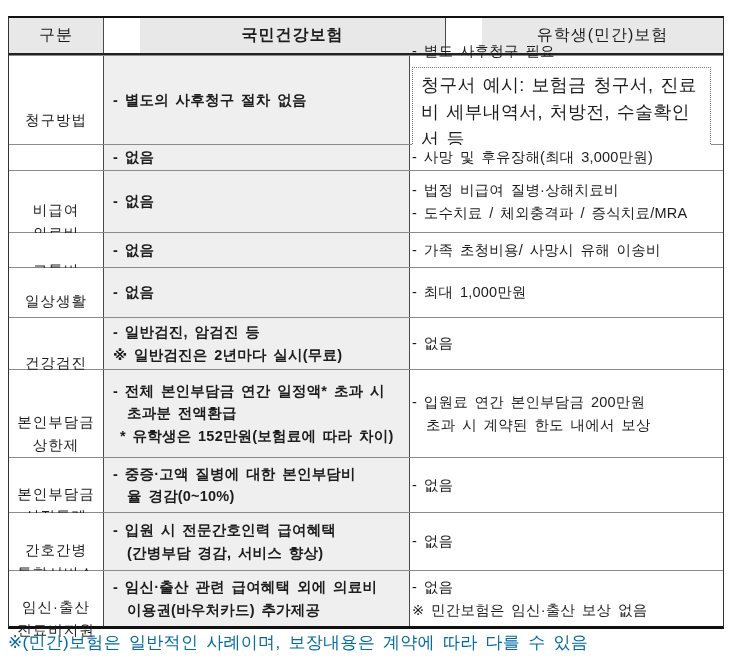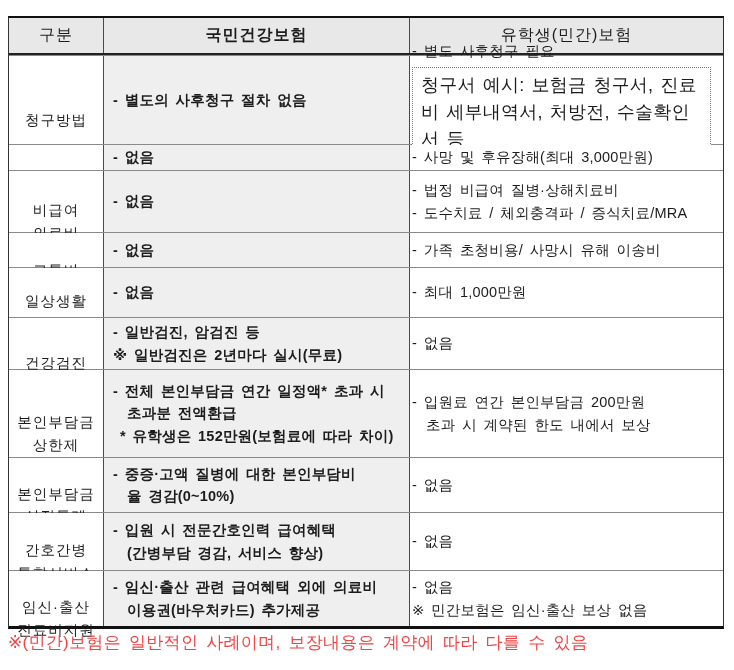--- a/index.html
+++ b/index.html
@@ -19,40 +19,40 @@
   }
   .tbl{
     position:absolute;left:8px;top:16px;width:716px;
     border-top:2.5px solid var(--border-dark);
     border-bottom:3px solid var(--border-dark);
     border-left:1.5px solid #333;
     border-right:1.5px solid #333;
     box-sizing:border-box;
   }
   .row{display:flex;box-sizing:border-box;border-top:1px solid var(--divider);}
-  .row.header{border-top:none;border-bottom:2px solid #222;height:37px;}
+  .row.header{border-top:none;border-bottom:2px solid #222;height:37px;gap:36px;}
   .cell{box-sizing:border-box;display:flex;flex-direction:column;justify-content:center;}
   .c1{width:95px;background:#fff;border-right:1px solid var(--coldiv);align-items:center;}
   .c2{width:306px;background:var(--nhis-bg);border-right:1px solid var(--coldiv);padding:3px 4px 3px 9px;font-weight:bold;}
   .c3{flex:1;background:#fff;padding:3px 4px 3px 2px;}
   .row.header .cell{background:var(--header-bg);justify-content:center;align-items:center;padding:0;}
   .hdr{font-size:16px;letter-spacing:1px;word-spacing:2px;}
   .cat{font-size:14.5px;text-align:center;white-space:pre-line;line-height:1.55;letter-spacing:1px;margin-top:40px;}
   .line{font-size:14.5px;line-height:1.55;white-space:nowrap;letter-spacing:0.2px;word-spacing:2.5px;}
   .line.cont{padding-left:14px;}
   .line.star{padding-left:7px;}
   .note-box{
     border:1.5px dotted #777;background:#fff;
     margin:5px 8px 2px 0;padding:4px 8px;
     font-size:18px;line-height:1.5;letter-spacing:0.2px;word-spacing:2px;
     white-space:normal;
   }
   .footnote{
     position:absolute;left:8px;top:631px;width:720px;
-    font-size:17px;letter-spacing:0.3px;word-spacing:3px;color:#ef4444;
+    font-size:17px;letter-spacing:0.3px;word-spacing:3px;color:#0369a1;
   }
 </style>
 </head>
 <body>
 
 <div class="tbl">
   <div class="row header">
     <div class="cell c1">
       <span class="hdr">구분</span>
     </div>

